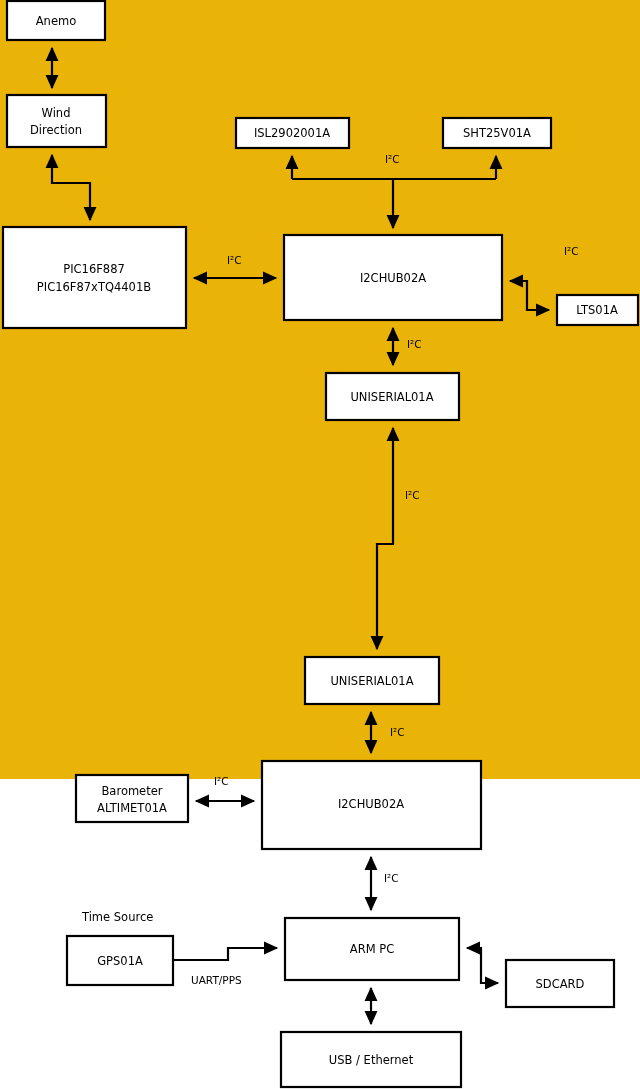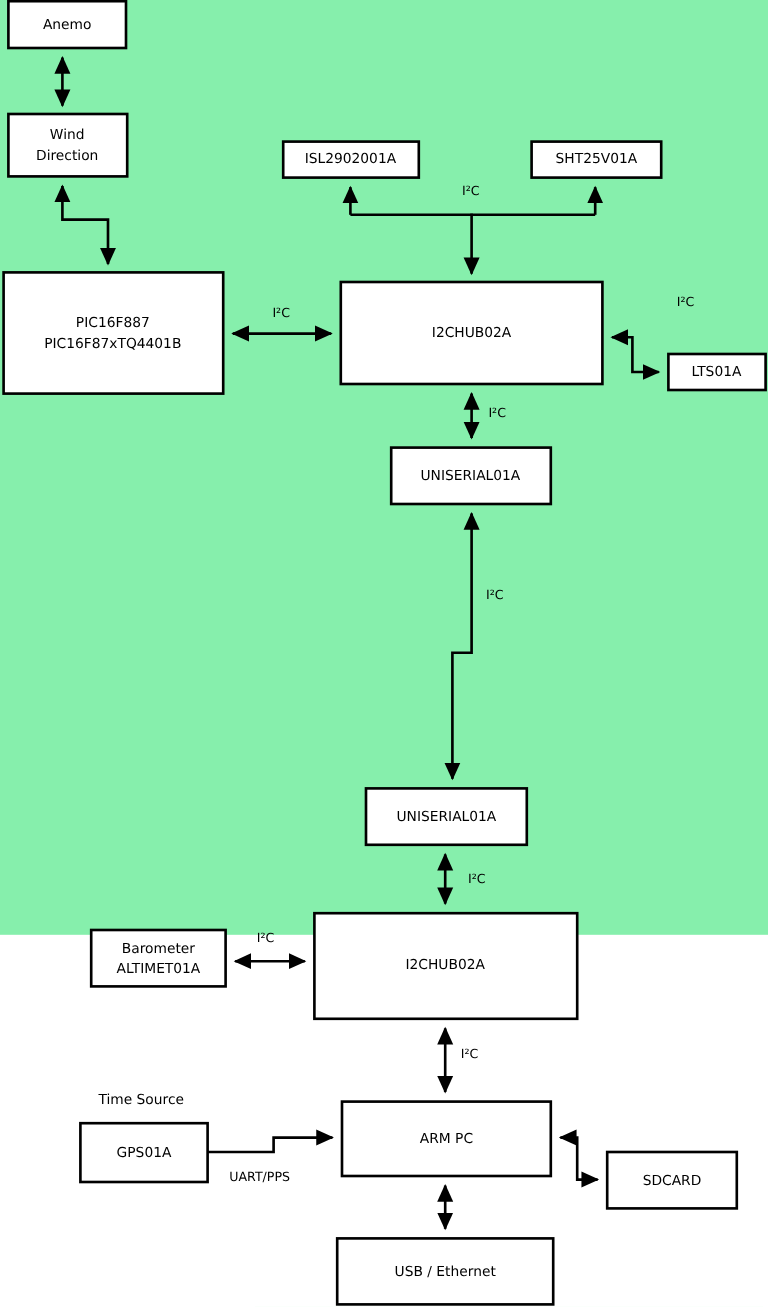--- a/index.html
+++ b/index.html
@@ -10,21 +10,21 @@
   body {
     width: 640px;
     height: 1089px;
     font-family: "DejaVu Sans", sans-serif;
     overflow: hidden;
   }
   #diagram-root {
     position: relative;
     width: 640px;
     height: 779px;
-    background: #86efac;
+    background: #eab308;
   }
   svg.diagram {
     position: absolute;
     left: 0;
     top: 0;
     width: 640px;
     height: 1089px;
     display: block;
   }
   .node-rect {

